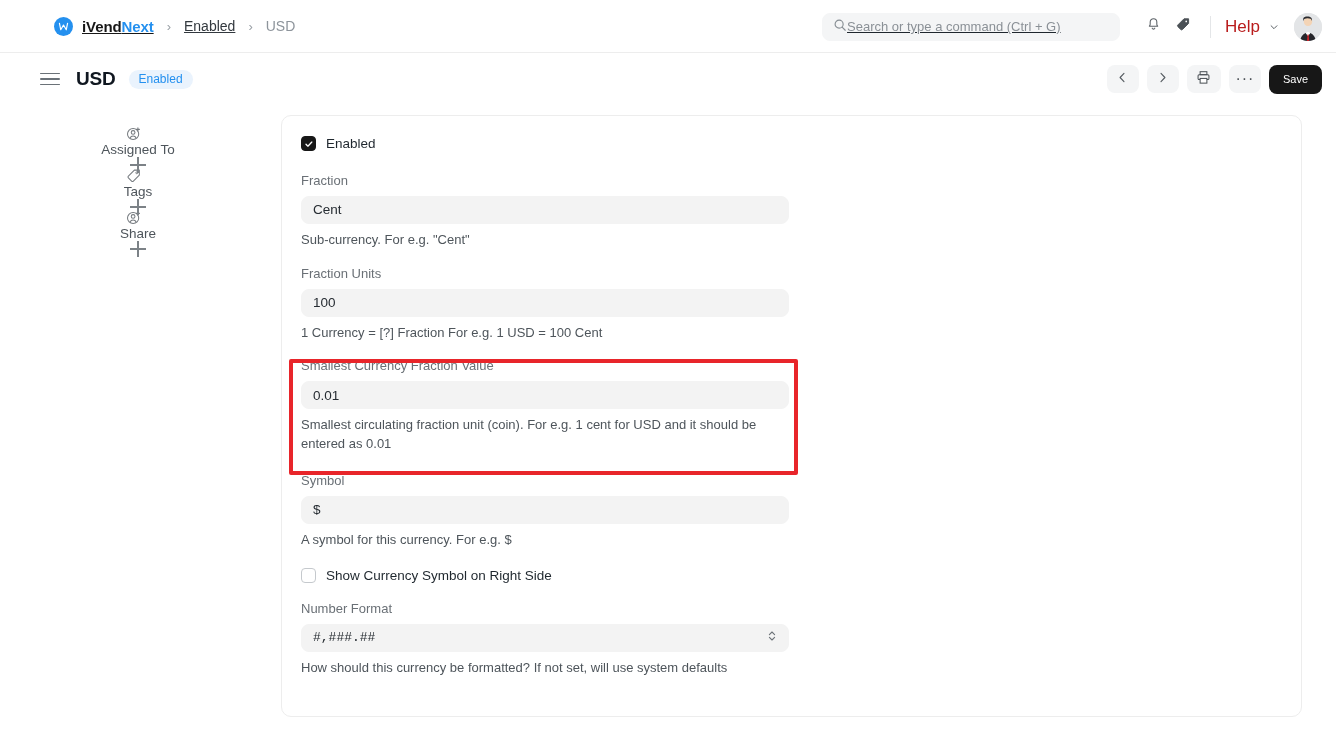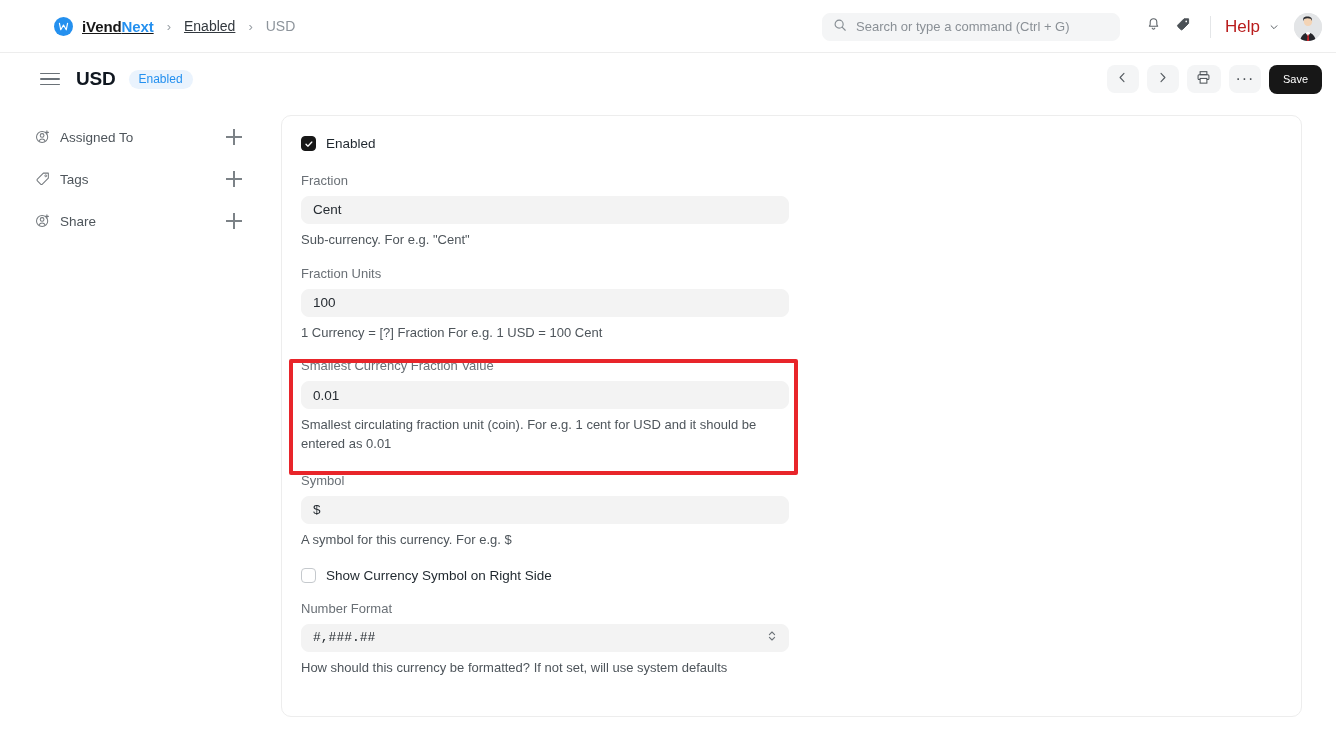--- a/index.html
+++ b/index.html
@@ -68,22 +68,22 @@
   }
   .search-box {
     width: 298px;
     height: 28px;
     background: #f4f5f6;
     border: 1px solid #f4f5f6;
     border-radius: 8px;
     display: flex;
     align-items: center;
     padding: 0 10px;
-    gap: 9px;
     margin-right: 18px;
+    text-decoration: underline;
   }
   .search-box input {
     border: none;
     outline: none;
     background: transparent;
     font-family: "Liberation Sans", sans-serif;
     font-size: 13px;
     color: #383e44;
     width: 100%;
   }
@@ -203,20 +203,21 @@
     flex: 0 0 224px;
     padding-top: 20px;
   }
   .side-row {
     display: flex;
     align-items: center;
     height: 24px;
     margin-bottom: 18px;
     cursor: pointer;
     padding-right: 16px;
+    flex-direction: column;
   }
   .side-icon {
     width: 17px; height: 17px;
     display: flex; align-items: center; justify-content: center;
     color: #74797e;
     margin-right: 9px;
     flex: 0 0 auto;
   }
   .side-label {
     font-size: 13.5px;

